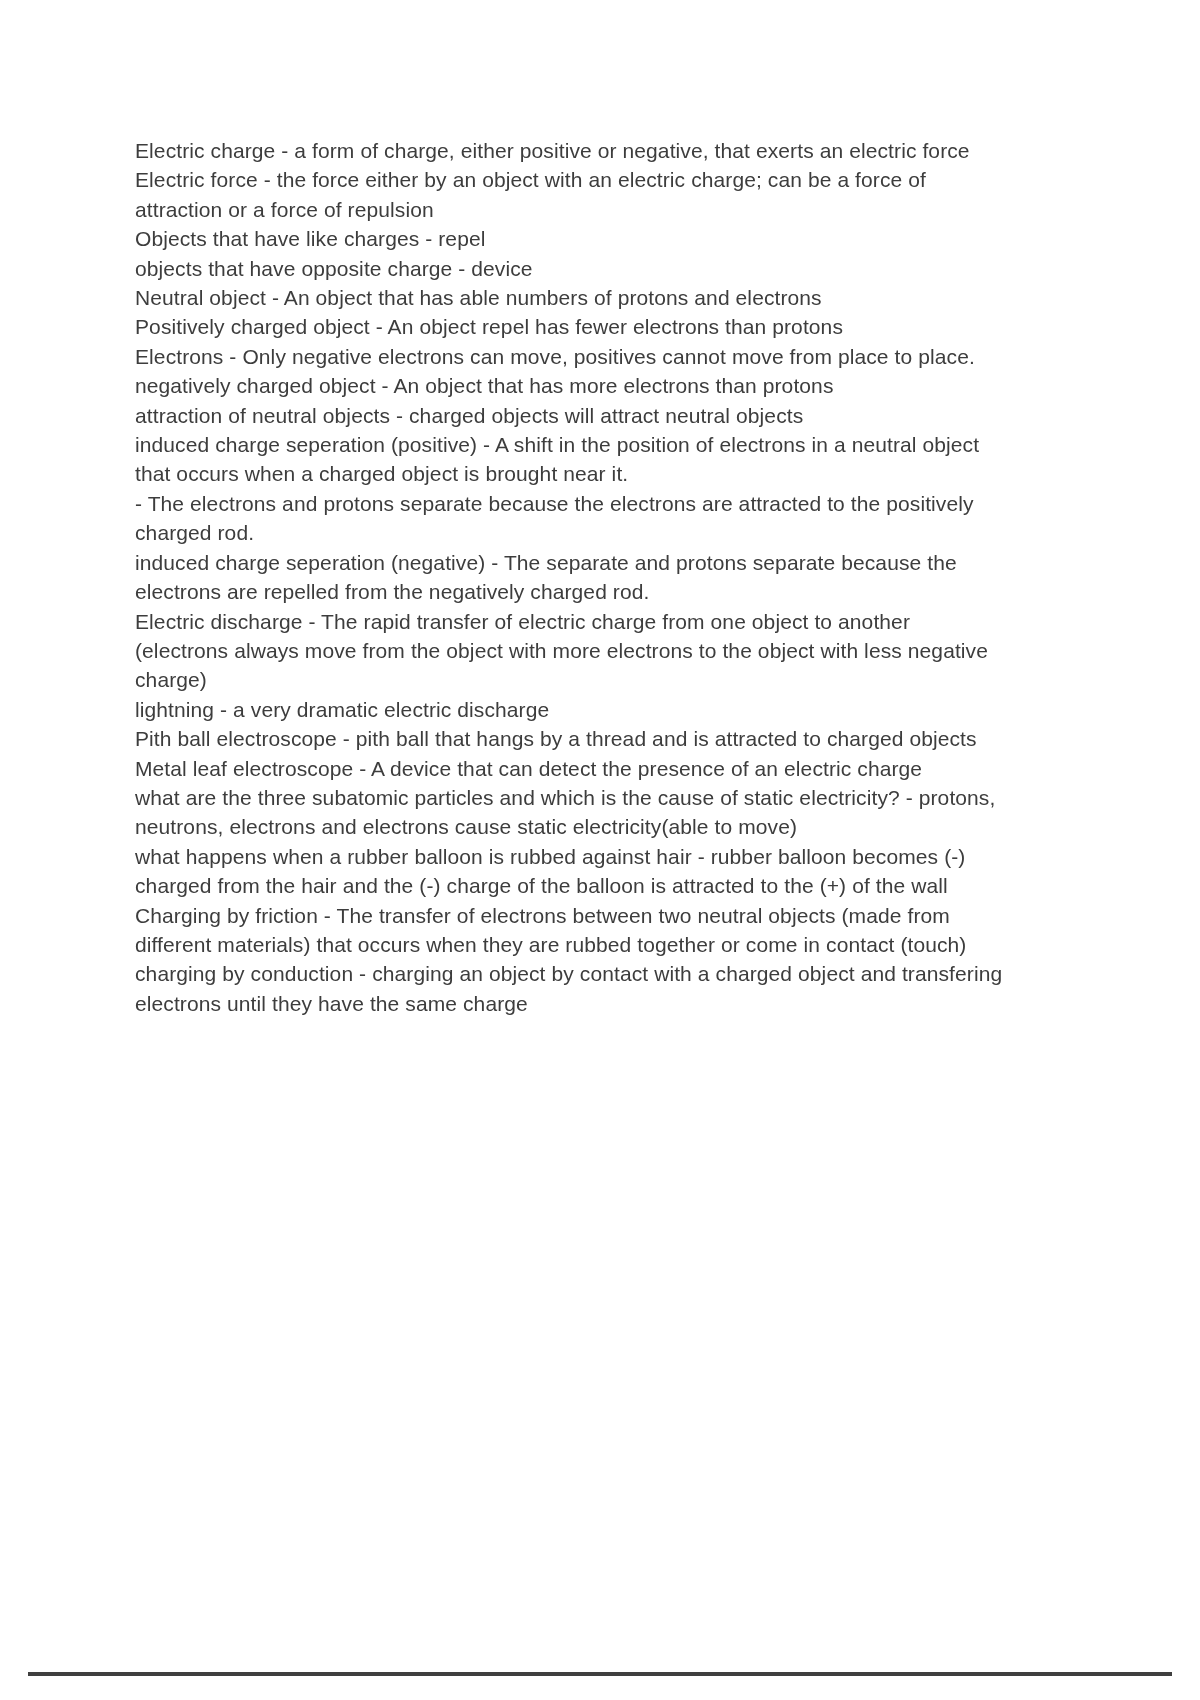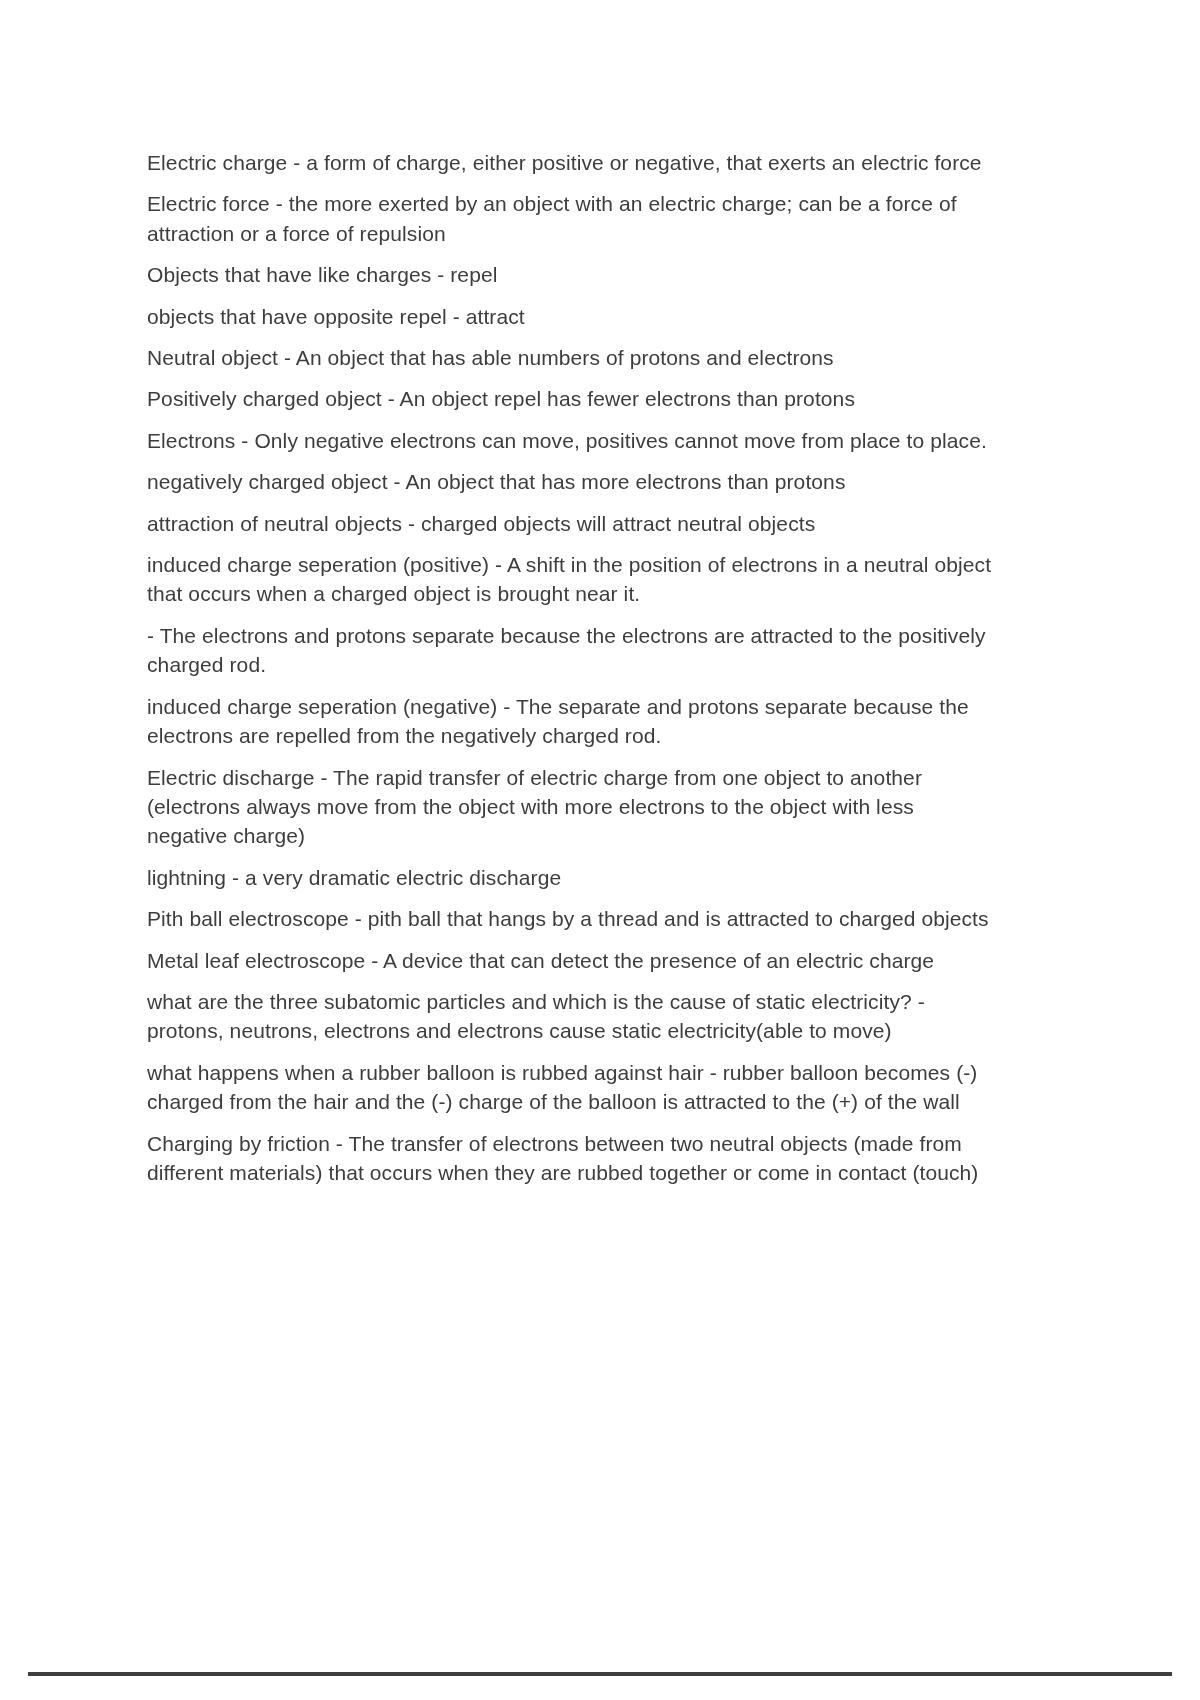--- a/index.html
+++ b/index.html
@@ -26,51 +26,52 @@
     position: absolute;
     top: 136px;
     left: 135px;
     width: 872px;
     color: #3d3d3d;
     font-size: 21px;
     line-height: 29.4px;
     letter-spacing: 0.1px;
   }
   .note-line {
-    margin: 12px;
+    margin: 0;
     padding: 0;
   }
   .page-divider {
     position: absolute;
     left: 28px;
     right: 28px;
     top: 1672px;
     height: 4px;
     background: #3f3f3f;
   }
 </style>
 </head>
 <body>
 
 <div class="page">
   <div class="notes-list">
       <p class="note-line">Electric charge - a form of charge, either positive or negative, that exerts an electric force</p>
-      <p class="note-line">Electric force - the more exerted by an object with an electric charge; can be a force of attraction or a force of repulsion</p>
+      <p class="note-line">Electric force - the force either by an object with an electric charge; can be a force of attraction or a force of repulsion</p>
       <p class="note-line">Objects that have like charges - repel</p>
-      <p class="note-line">objects that have opposite repel - attract</p>
+      <p class="note-line">objects that have opposite charge - device</p>
       <p class="note-line">Neutral object - An object that has able numbers of protons and electrons</p>
       <p class="note-line">Positively charged object - An object repel has fewer electrons than protons</p>
       <p class="note-line">Electrons - Only negative electrons can move, positives cannot move from place to place.</p>
       <p class="note-line">negatively charged object - An object that has more electrons than protons</p>
       <p class="note-line">attraction of neutral objects - charged objects will attract neutral objects</p>
       <p class="note-line">induced charge seperation (positive) - A shift in the position of electrons in a neutral object that occurs when a charged object is brought near it.</p>
       <p class="note-line">- The electrons and protons separate because the electrons are attracted to the positively charged rod.</p>
       <p class="note-line">induced charge seperation (negative) - The separate and protons separate because the electrons are repelled from the negatively charged rod.</p>
       <p class="note-line">Electric discharge - The rapid transfer of electric charge from one object to another (electrons always move from the object with more electrons to the object with less negative charge)</p>
       <p class="note-line">lightning - a very dramatic electric discharge</p>
       <p class="note-line">Pith ball electroscope - pith ball that hangs by a thread and is attracted to charged objects</p>
       <p class="note-line">Metal leaf electroscope - A device that can detect the presence of an electric charge</p>
       <p class="note-line">what are the three subatomic particles and which is the cause of static electricity? - protons, neutrons, electrons and electrons cause static electricity(able to move)</p>
       <p class="note-line">what happens when a rubber balloon is rubbed against hair - rubber balloon becomes (-) charged from the hair and the (-) charge of the balloon is attracted to the (+) of the wall</p>
       <p class="note-line">Charging by friction - The transfer of electrons between two neutral objects (made from different materials) that occurs when they are rubbed together or come in contact (touch)</p>
+      <p class="note-line">charging by conduction - charging an object by contact with a charged object and transfering electrons until they have the same charge</p>
     </div>
   <div class="page-divider"></div>
 </div>
 
 </body></html>

